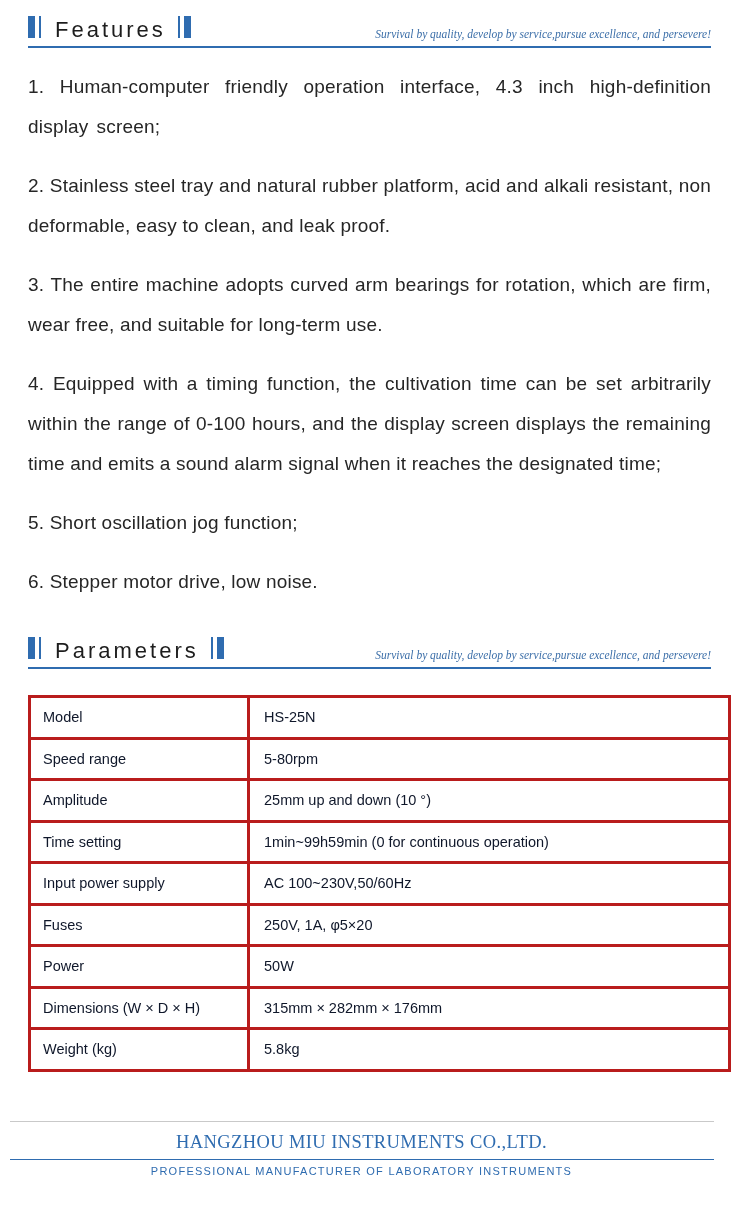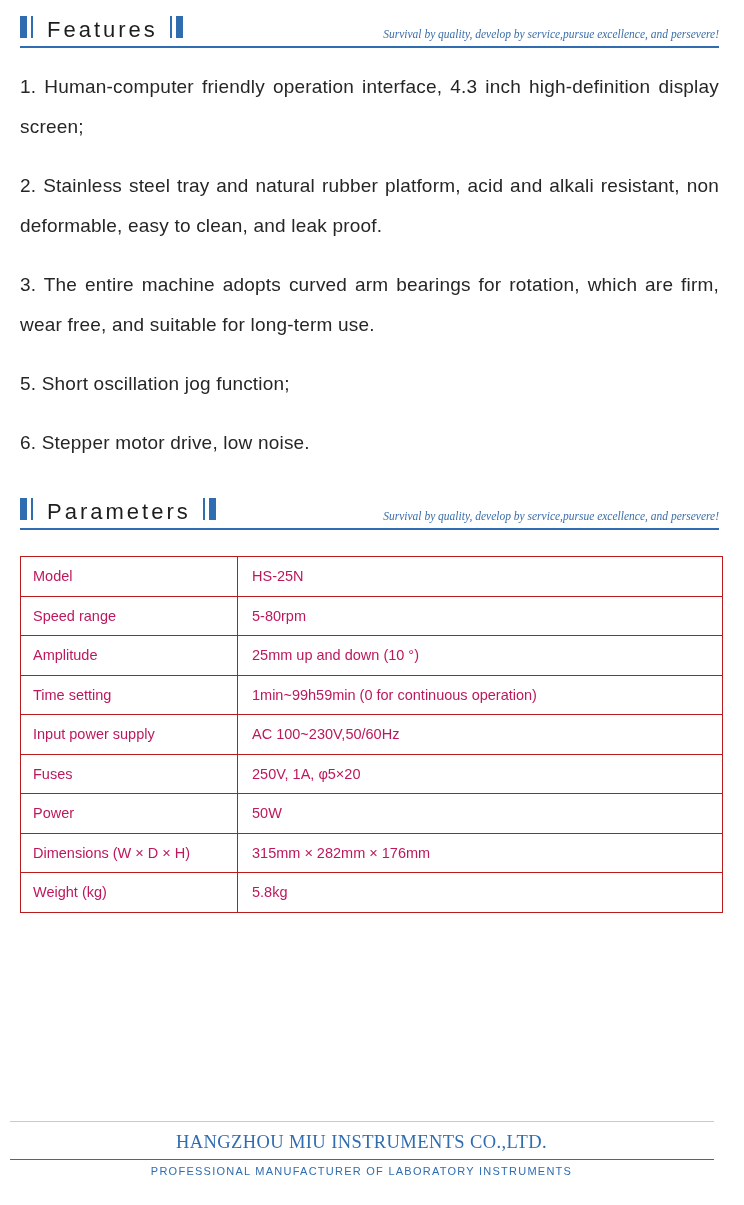--- a/index.html
+++ b/index.html
@@ -13,21 +13,21 @@
     font-family: "Liberation Sans", sans-serif;
     color: #1a1a1a;
     position: relative;
     overflow: hidden;
   }
   .page {
     position: relative;
     width: 739px;
     height: 1205px;
     box-sizing: border-box;
-    padding: 0 20px;
+    padding: 0 28px;
   }
 
   
   .section-header {
     position: relative;
     display: flex;
     align-items: flex-end;
     height: 46px;
     border-bottom: 2px solid #2f6cb0;
   }
@@ -101,24 +101,24 @@
   }
   .table-wrap {
     margin-top: 26px;
   }
   table.params {
     width: 703px;
     border-collapse: collapse;
     table-layout: fixed;
   }
   table.params td {
-    border: 1px solid #b91c1c;
+    border: 3px solid #b91c1c;
     height: 38.5px;
     font-size: 14.5px;
-    color: #be185d;
+    color: #0f172a;
     padding: 0 0 0 12px;
     vertical-align: middle;
   }
   table.params td.k {
     width: 204px;
   }
   table.params td.v {
     padding-left: 14px;
   }
 
@@ -169,20 +169,21 @@
       <span class="bar-thin-r"></span>
       <span class="bar-thick"></span>
     </span>
     <span class="sh-slogan">Survival by quality, develop by service,pursue excellence, and persevere!</span>
   </div>
 
   <div class="features-body">
     <p class="feature-line spread">1. Human-computer friendly operation interface, 4.3 inch high-definition display screen;</p>
     <p class="feature-line">2. Stainless steel tray and natural rubber platform, acid and alkali resistant, non deformable, easy to clean, and leak proof.</p>
     <p class="feature-line">3. The entire machine adopts curved arm bearings for rotation, which are firm, wear free, and suitable for long-term use.</p>
+    <p class="feature-line">4. Equipped with a timing function, the cultivation time can be set arbitrarily within the range of 0-100 hours, and the display screen displays the remaining time and emits a sound alarm signal when it reaches the designated time;</p>
     <p class="feature-line">5. Short oscillation jog function;</p>
     <p class="feature-line">6. Stepper motor drive, low noise.</p>
   </div>
 
   <div class="section-header params-header">
     <span class="sh-left-bars">
       <span class="bar-thick"></span>
       <span class="bar-thin"></span>
     </span>
     <h1 class="sh-title">Parameters</h1>

